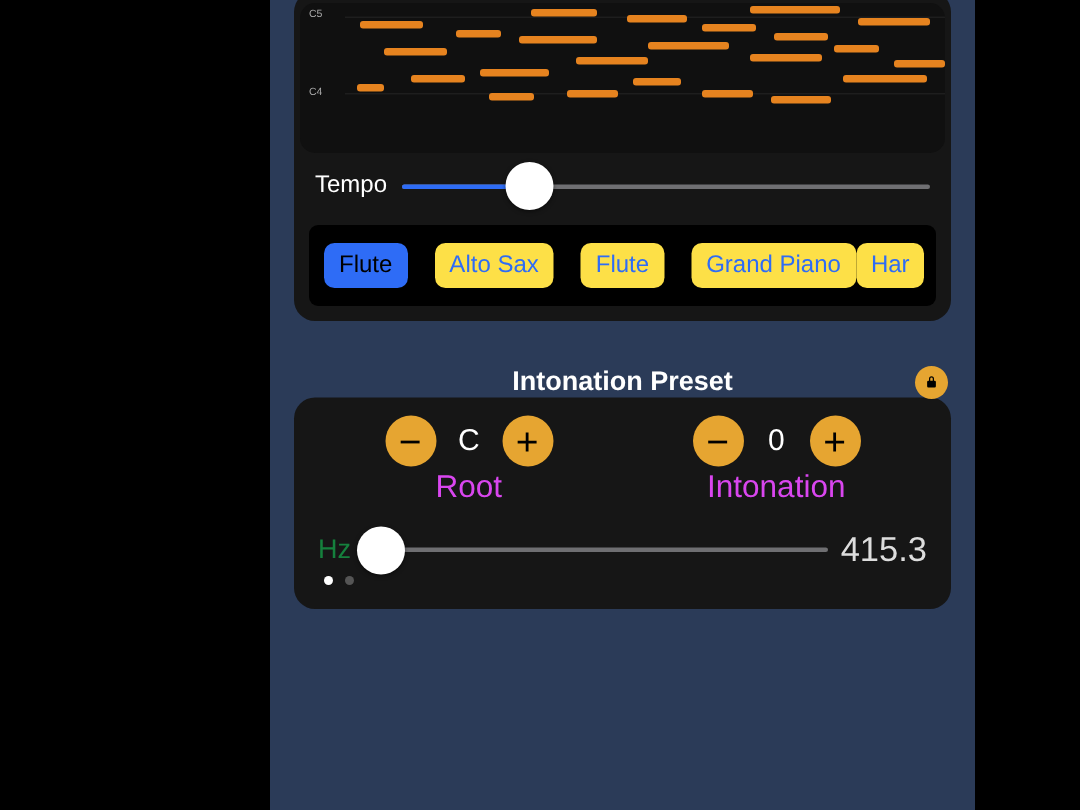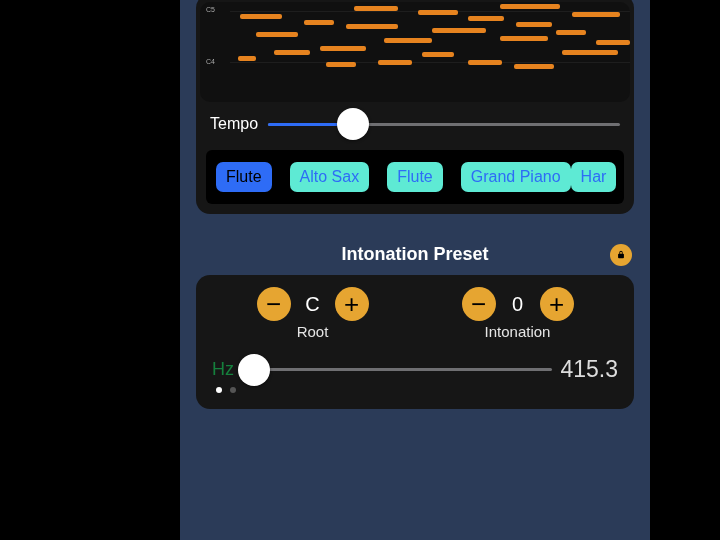--- a/index.html
+++ b/index.html
@@ -95,39 +95,39 @@
     .instruments {
       background: #000;
       border-radius: 6px;
       padding: 12px 10px;
       display: flex;
       gap: 18px;
       overflow: hidden;
       margin-top: 4px;
     }
     .instrument {
-      background: #5eead4;
+      background: #fde047;
       color: #2e6cf6;
       font-size: 16px;
       padding: 6px 10px;
       border-radius: 7px;
       white-space: nowrap;
     }
     .instrument.selected {
       background: #2e6cf6;
       color: #000;
     }
     
     .section-title-row {
       display: flex;
       align-items: center;
       justify-content: center;
       position: relative;
       margin-top: 30px;
-      margin-bottom: 10px;
+      margin-bottom: 0;
     }
     .section-title {
       font-size: 18px;
       font-weight: 600;
       color: #fff;
     }
     .lock-badge {
       position: absolute;
       right: 2px;
       width: 22px; height: 22px;
@@ -167,22 +167,22 @@
       cursor: pointer;
       line-height: 1;
     }
     .stepper-value {
       font-size: 20px;
       color: #fff;
       min-width: 24px;
       text-align: center;
     }
     .stepper-label {
-      font-size: 15px;
-      color: #e5e5e5;
+      font-size: 21px;
+      color: #d946ef;
       margin-top: 2px;
     }
     
     .hz-row {
       display: flex;
       align-items: center;
       gap: 8px;
       padding: 14px 6px 2px 6px;
     }
     .hz-label { font-size: 18px; color: #15803d; }

